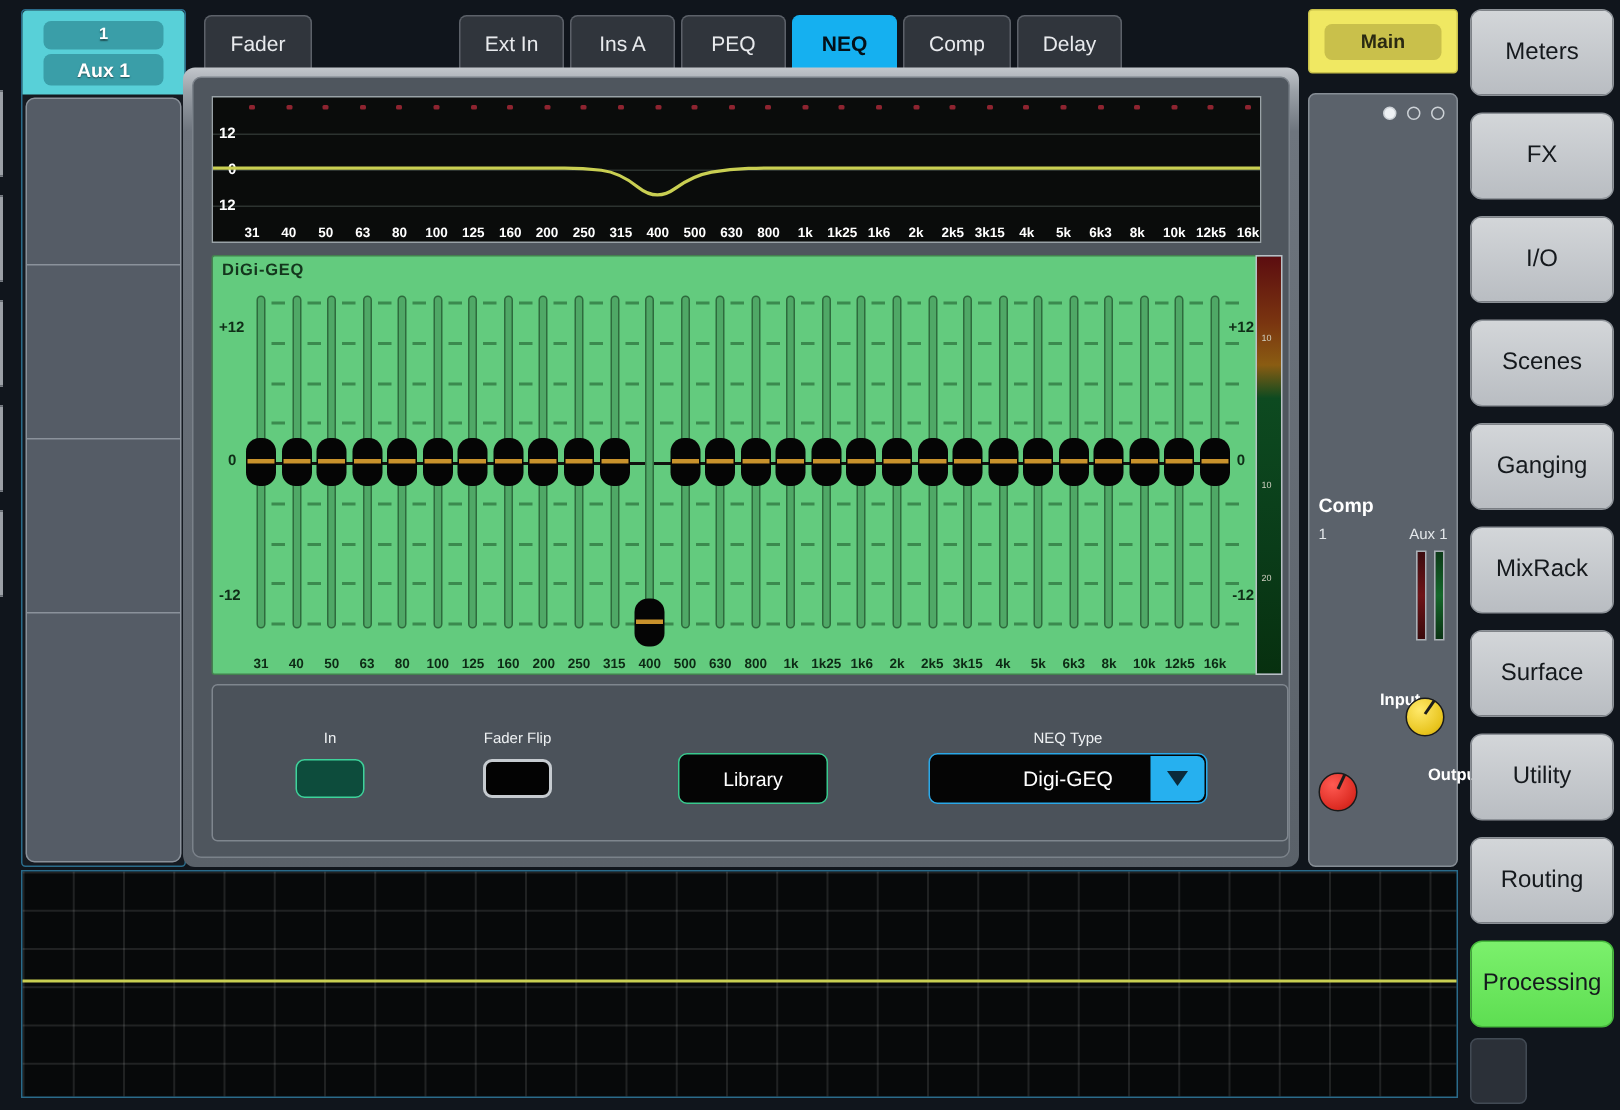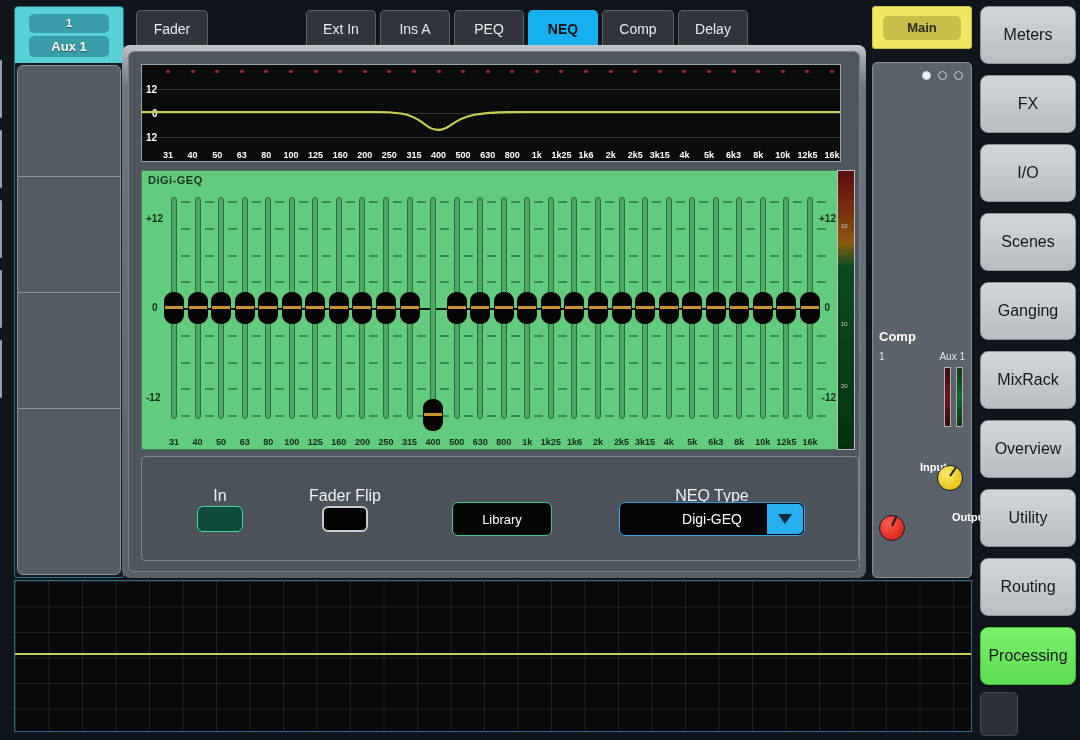--- a/index.html
+++ b/index.html
@@ -123,21 +123,21 @@
     border: 1px solid #b9c0c6; background: linear-gradient(180deg,
       #5c0d10 0%, #7a3510 16%, #8a5c12 26%, #0d4a20 34%, #0a3c19 70%, #07300f 100%);
   }
   .meter-tick { position: absolute; left: 3px; color: #cfcfc0; font-size: 6px; }
 
   
   .ctrlrow {
     position: absolute; left: 12px; top: 404px; width: 718px; height: 105px;
     background: #4b525a; border: 1px solid #7f868e; border-radius: 4px;
   }
-  .ctl-lbl { position: absolute; color: #eef1f3; font-size: 16px; text-align: right; transform: translateX(-50%); }
+  .ctl-lbl { position: absolute; color: #eef1f3; font-size: 10px; text-align: right; transform: translateX(-50%); }
   .ctl-in {
     position: absolute; width: 46px; height: 26px; background: #0d4c3c;
     border: 1px solid #3ed39b; border-radius: 6px;
   }
   .ctl-flip {
     position: absolute; width: 46px; height: 26px; background: #030303;
     border: 2px solid #c6cbd0; border-radius: 6px;
   }
   .ctl-lib {
     position: absolute; width: 100px; height: 34px; background: #050505;
@@ -692,21 +692,21 @@
     <div class="knob red" style="left:6px;top:452px"></div>
   </div>
 
   <div class="side">
       <div class="side-btn" style="top: 0px;">Meters</div>
       <div class="side-btn" style="top: 69px;">FX</div>
       <div class="side-btn" style="top: 138px;">I/O</div>
       <div class="side-btn" style="top: 207px;">Scenes</div>
       <div class="side-btn" style="top: 276px;">Ganging</div>
       <div class="side-btn" style="top: 345px;">MixRack</div>
-      <div class="side-btn" style="top: 414px;">Overview</div>
+      <div class="side-btn" style="top: 414px;">Surface</div>
       <div class="side-btn" style="top: 483px;">Utility</div>
       <div class="side-btn" style="top: 552px;">Routing</div>
       <div class="side-btn active" style="top: 621px;">Processing</div>
     </div>
   <div class="side-stub" style="position:absolute;left:980px;top:692px"></div>
 
   <div class="botgrid">
     <div class="botline"></div>
   </div>
 

